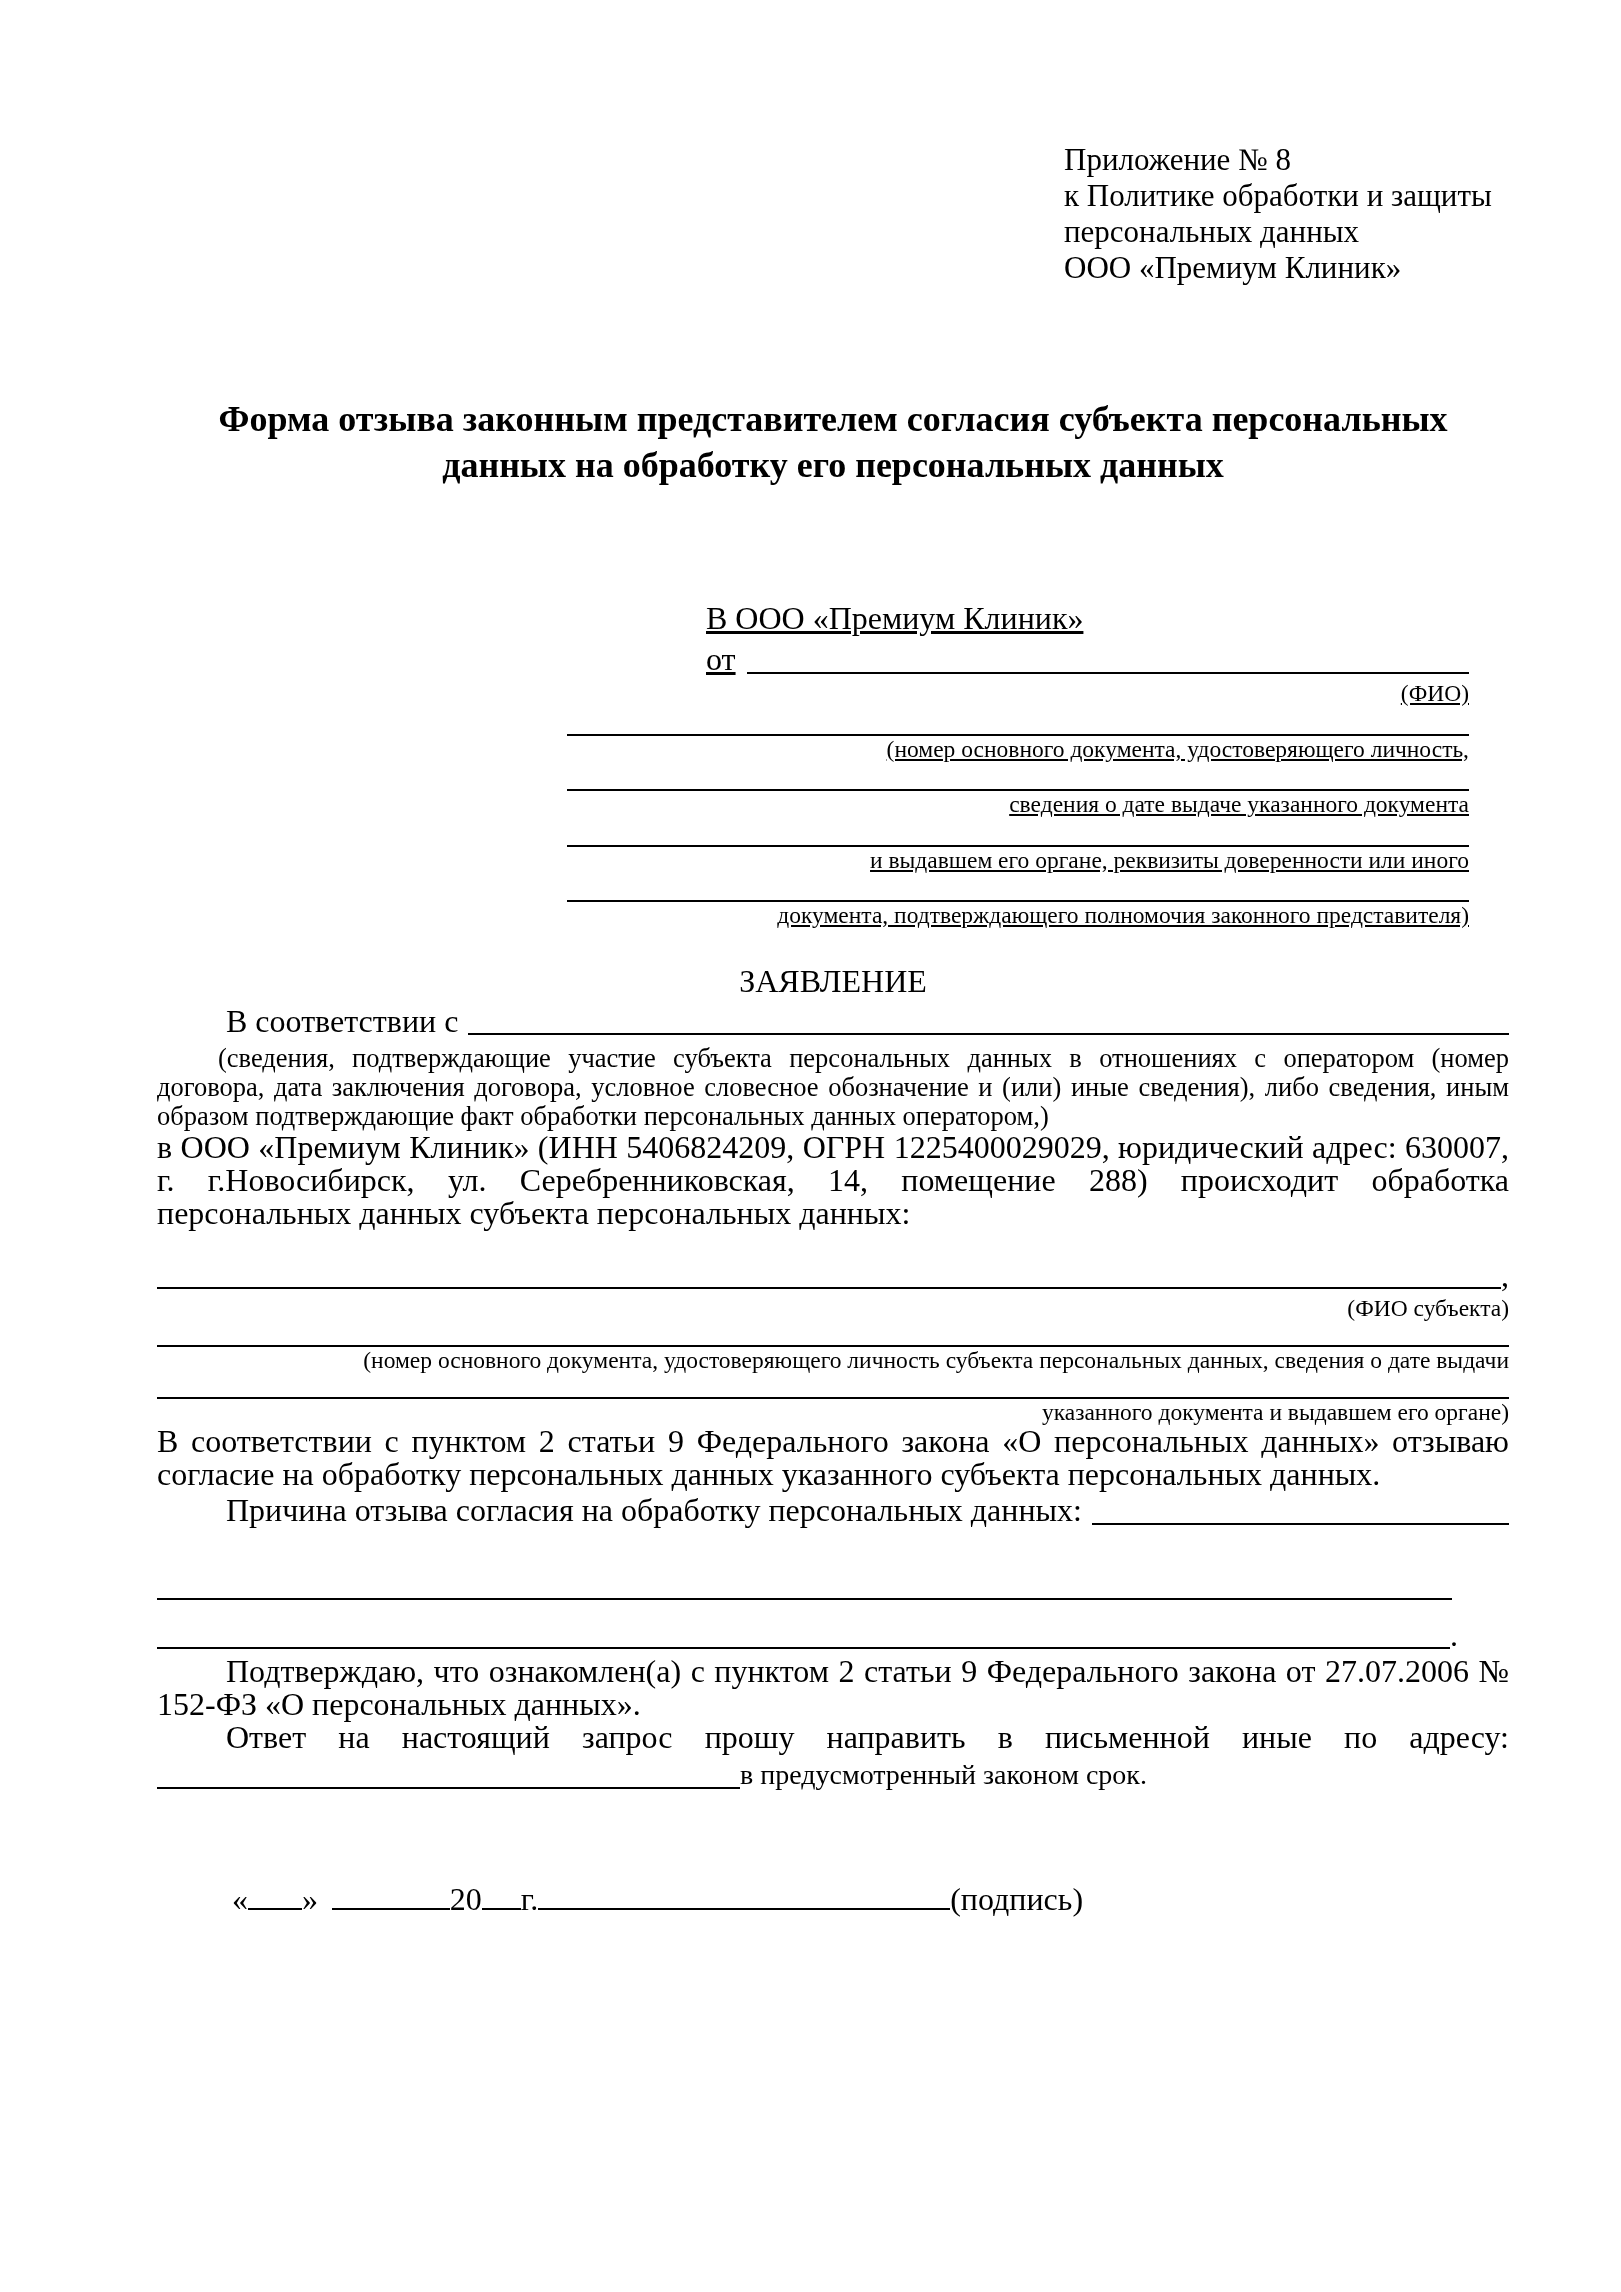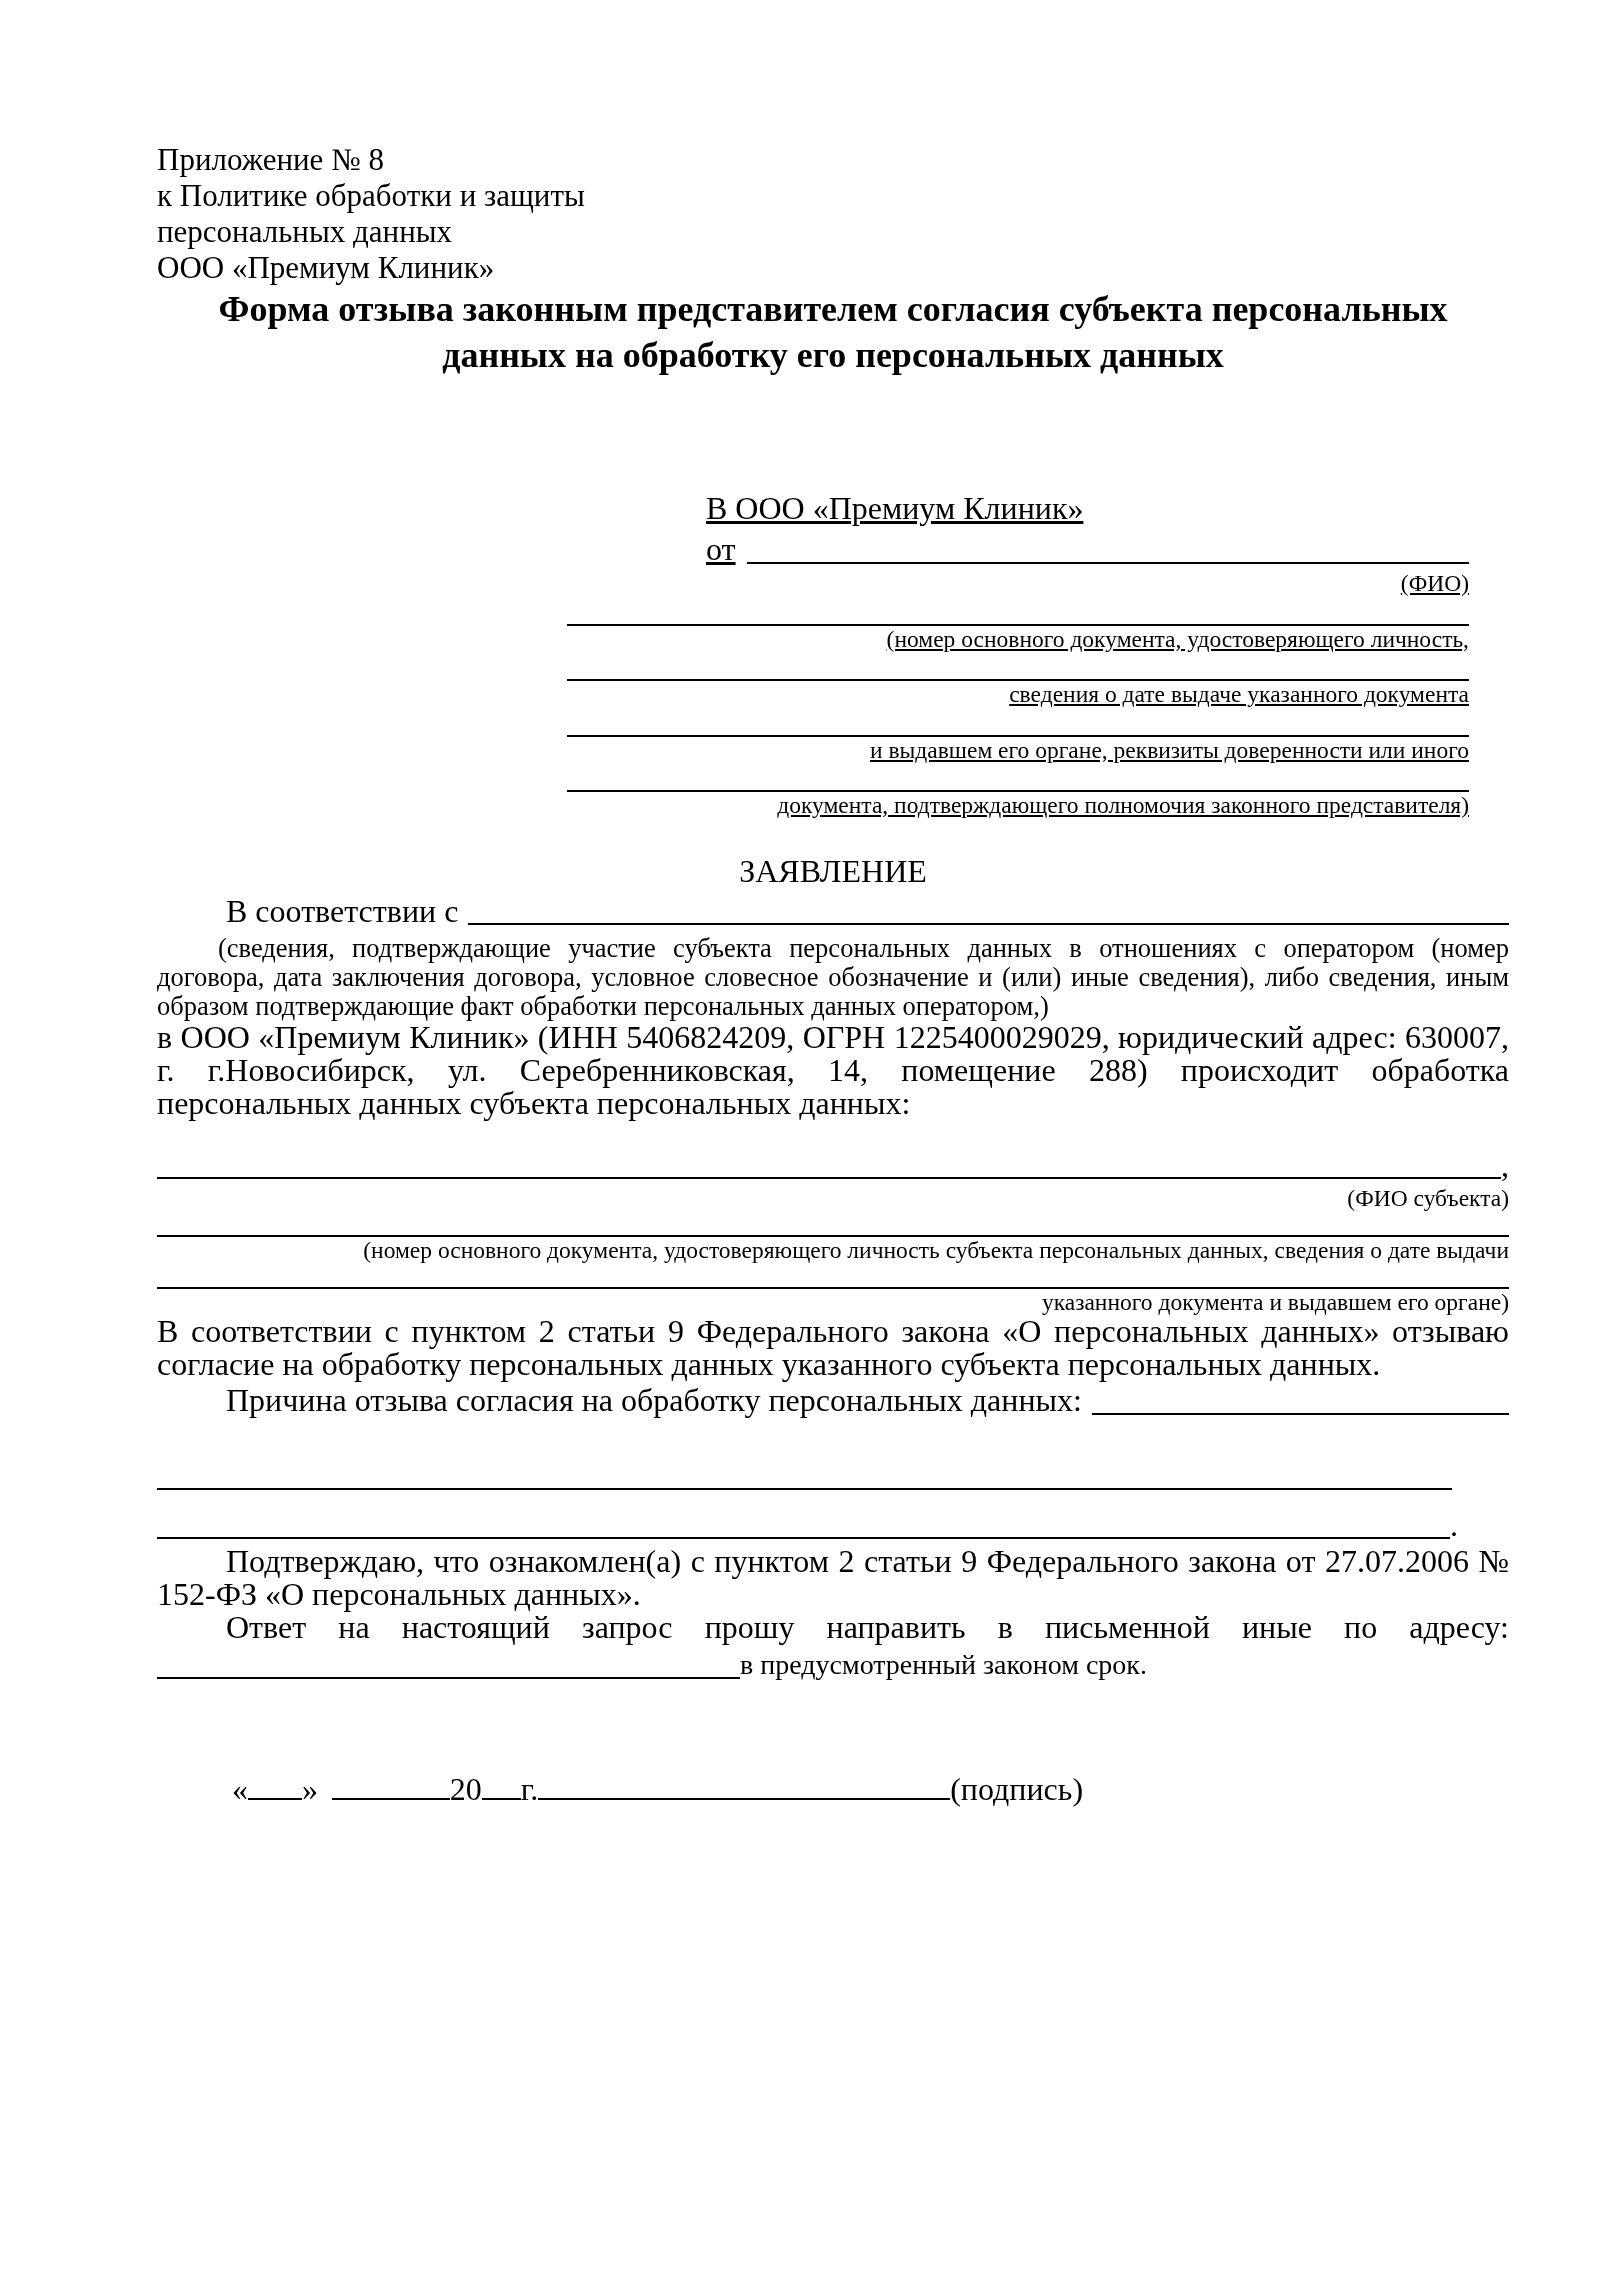--- a/index.html
+++ b/index.html
@@ -7,23 +7,24 @@
   .page {
     position:relative;
     width:1621px; height:2293px;
     background:#ffffff;
     color:#000;
     font-family:"Liberation Serif","DejaVu Serif",serif;
     overflow:hidden;
   }
   .content { position:absolute; left:157px; top:142px; width:1352px; }
 
-  .hdr { font-size:31px; line-height:36px; }
+  .hdr { margin-left:907px; font-size:31px; line-height:36px; }
 
   .title {
+    margin-top:110px;
     text-align:center;
     font-weight:bold;
     font-size:36px; line-height:46px;
   }
 
   .addr { margin-top:110px; margin-left:410px; width:902px; font-size:32px;text-decoration:underline; }
   .addr-to { padding-left:139px; line-height:41px; }
   .addr-from { display:flex; padding-left:139px; line-height:41px; }
   .fill { flex:1 1 auto; border-bottom:2px solid #000; margin-bottom:5.9px; }
   .addr-from .fill { margin-left:11.8px; }

